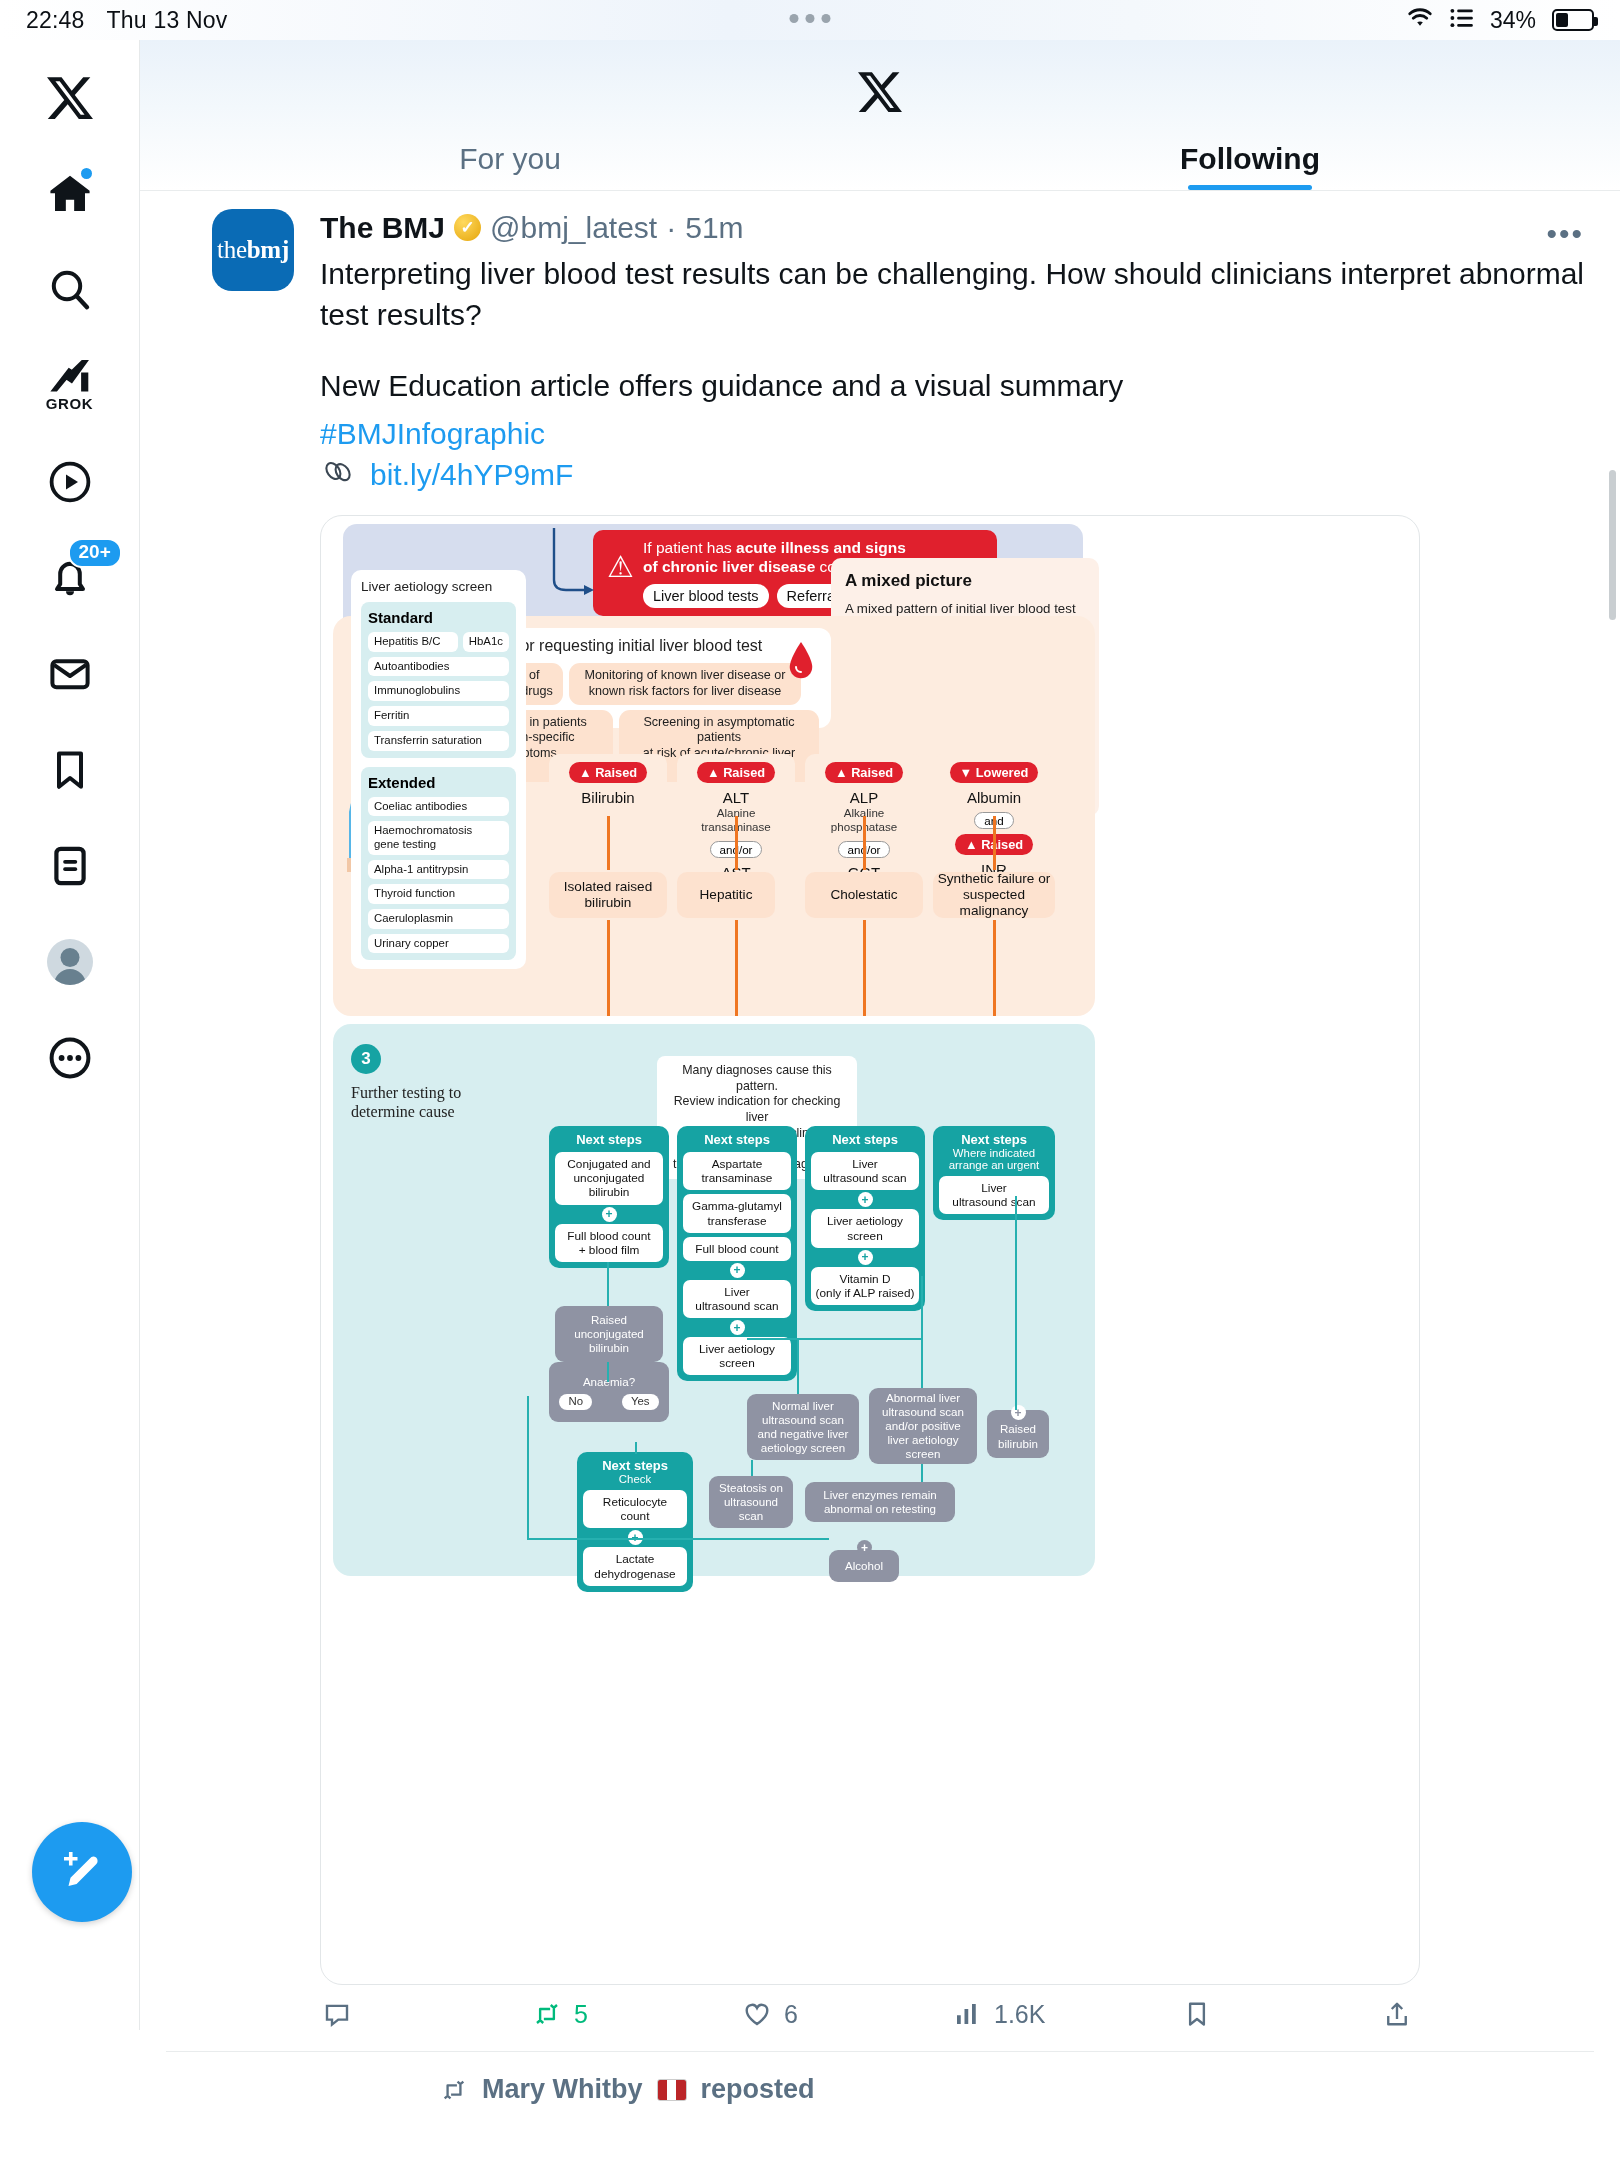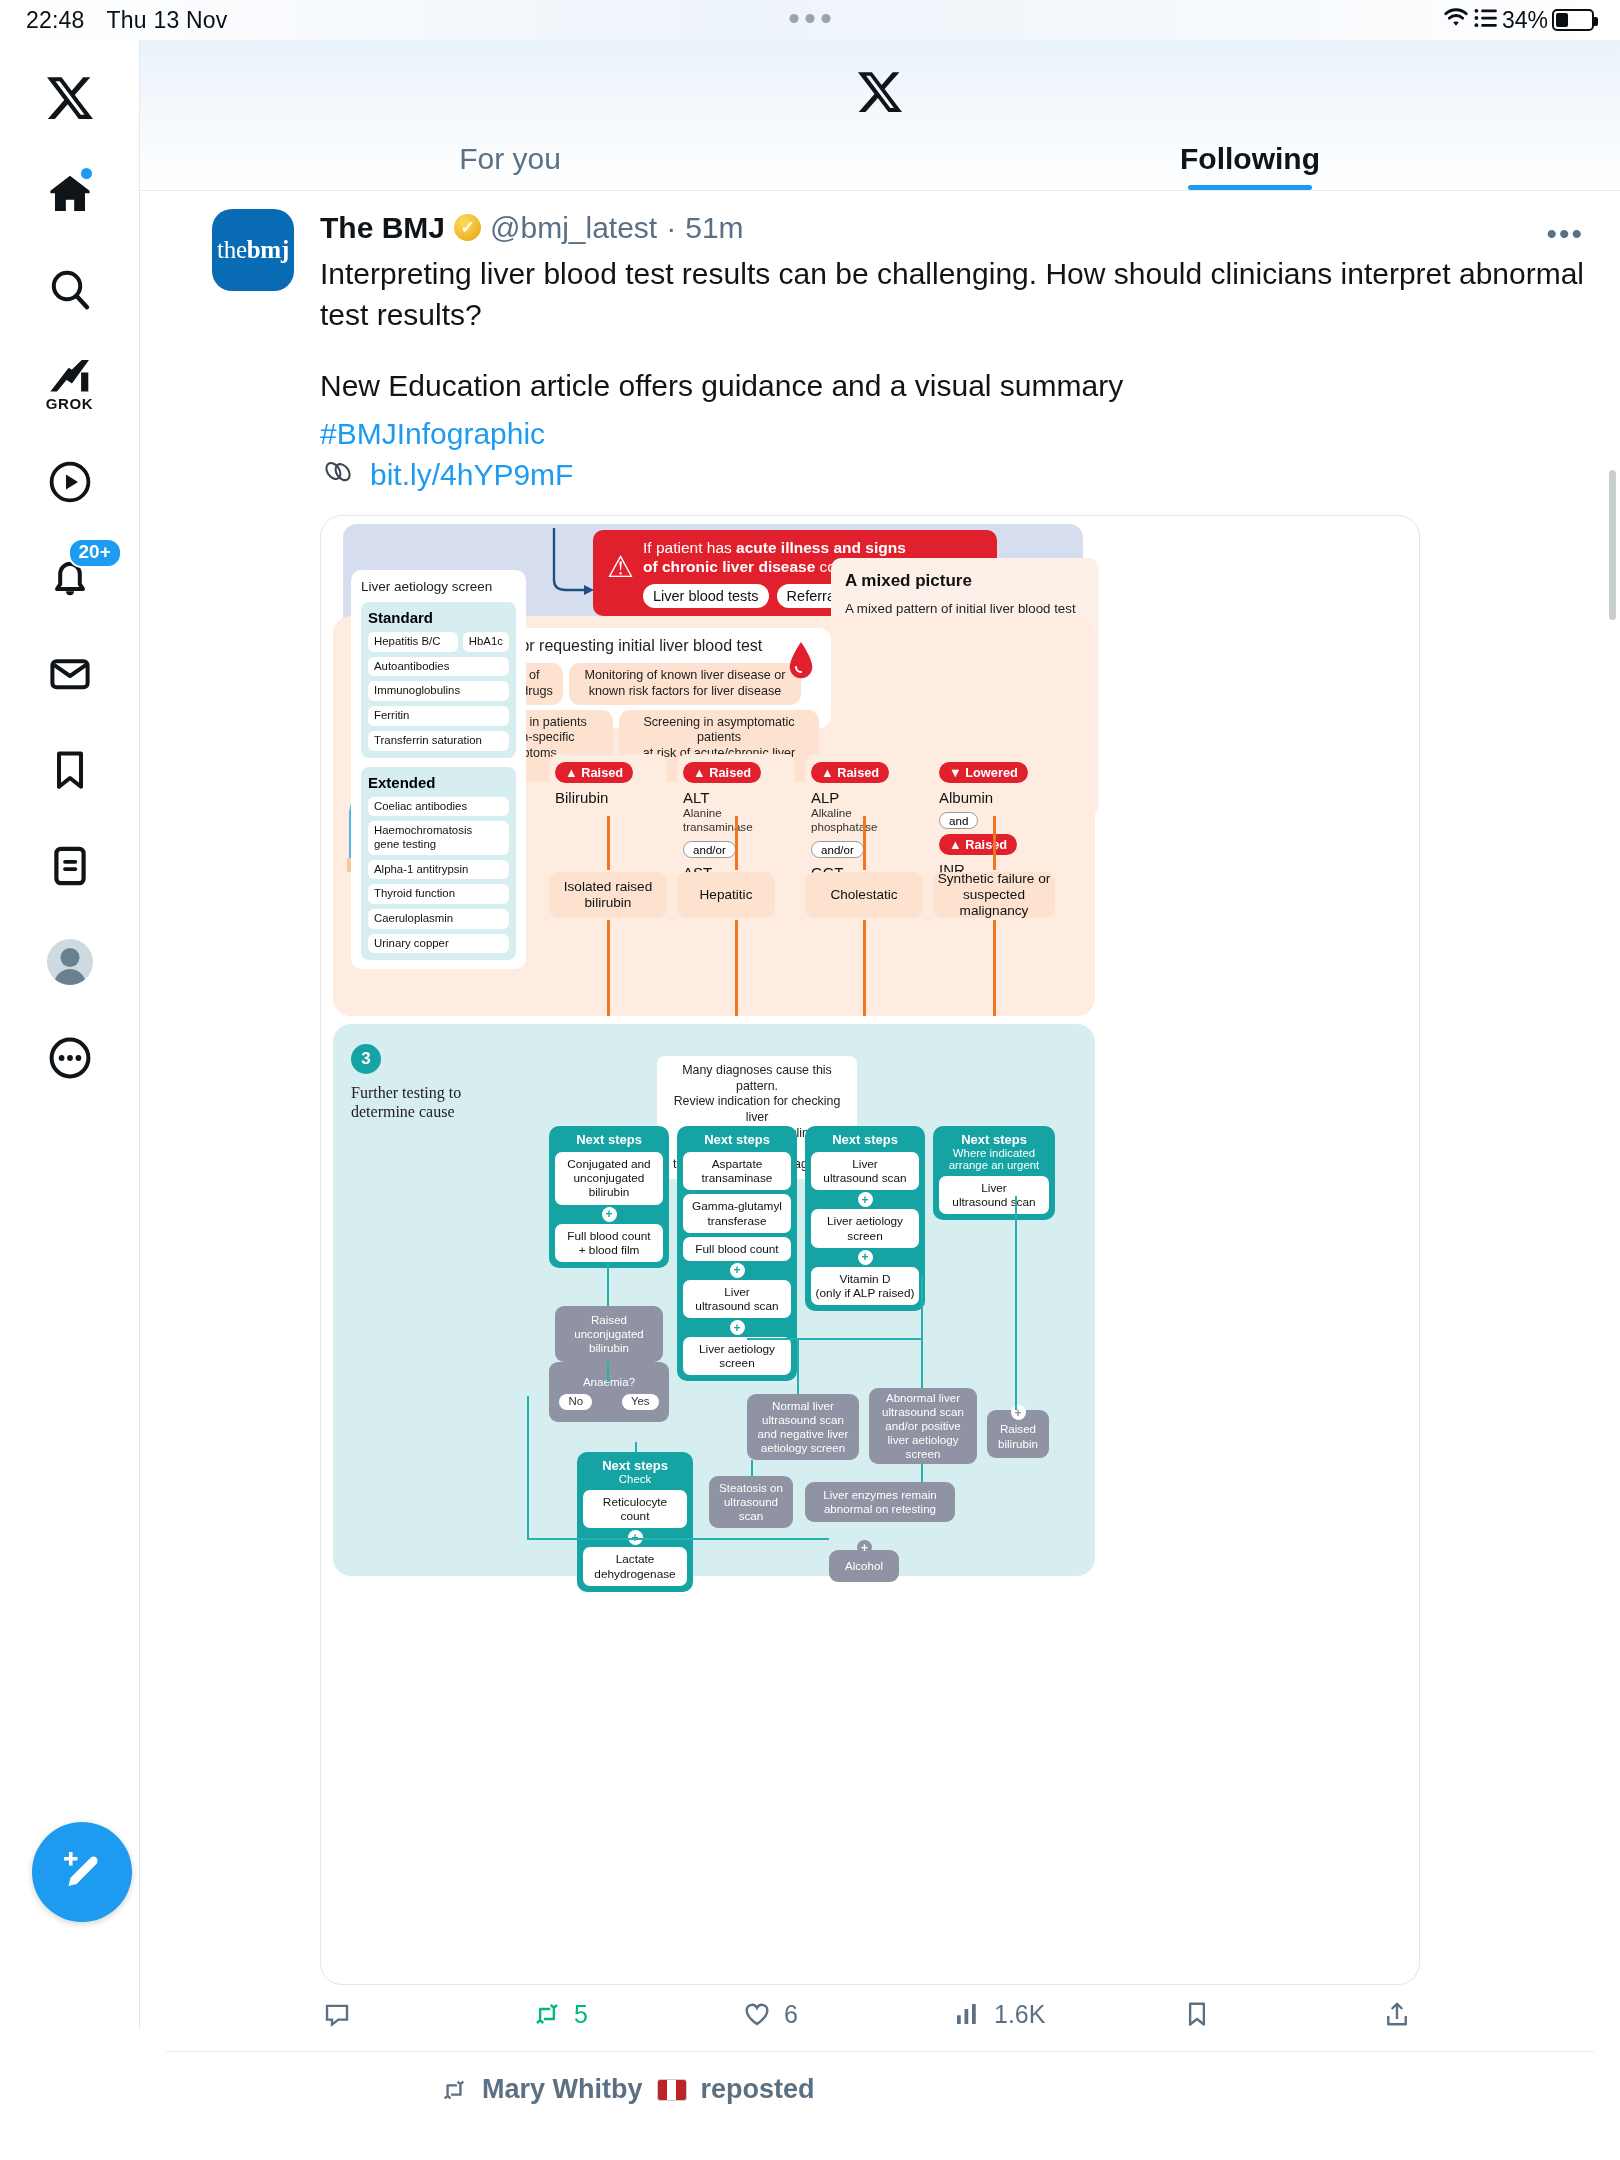--- a/index.html
+++ b/index.html
@@ -12,21 +12,21 @@
   #app { position: relative; width: 1620px; height: 2160px; }
 
   
   .statusbar {
     position: absolute; top: 0; left: 0; width: 1620px; height: 40px;
     background: linear-gradient(90deg,#ffffff 0%,#eef4fb 45%,#f4f8fc 70%,#ffffff 100%);
     display: flex; align-items: center; justify-content: space-between;
     padding: 0 26px; font-size: 23px; color: #0b0f14; font-weight: 500;
   }
   .sb-left { display: flex; align-items: center; gap: 22px; letter-spacing: .2px;}
-  .sb-right { display: flex; align-items: center; gap: 4px; }
+  .sb-right { display: flex; align-items: center; gap: 16px; }
   .sb-dots { position:absolute; left:50%; top:14px; transform:translateX(-50%);
              display:flex; gap:7px; }
   .sb-dots i { width:9px;height:9px;border-radius:50%;background:#9aa4ad; display:block;}
   .battery {
     width: 42px; height: 22px; border: 2.4px solid #0b0f14; border-radius: 5px;
     position: relative; display:flex; align-items:center; padding:2px;
   }
   .battery::after{content:"";position:absolute;right:-6px;top:6px;width:4px;height:9px;
      background:#0b0f14;border-radius:0 2px 2px 0;}
   .battery i{display:block;height:100%;width:34%;background:#0b0f14;border-radius:2px;}
@@ -146,21 +146,21 @@
     display:flex;align-items:center;justify-content:center;font-size:17px;font-weight:700;
   }
   .step-num.teal{background:#16a3a3;}
   .step-cap{font-family:"Liberation Serif", serif; font-size:16px;line-height:1.2;color:#222;margin-top:9px;}
   .white-box{background:#fff;border-radius:12px;}
   .ind-title{font-size:16px;color:#222;}
   .ind-pill{background:#fde2cf;border-radius:11px;padding:5px 9px;font-size:12.6px;line-height:1.25;text-align:center;color:#222;}
   .droplet{position:absolute;right:16px;top:14px;}
 
   .abn-label{font-size:15.5px;color:#222;}
-  .col{position:absolute;background:#fdecdf;border-radius:10px;}
+  .col{position:absolute;background:#fdecdf;border-radius:10px;text-align:center;}
   .tagred{background:#e0202d;color:#fff;border-radius:11px;padding:3px 10px;font-size:12.8px;font-weight:700;display:inline-block;}
   .tagname{font-size:15px;color:#111;margin-top:6px;}
   .tagsub{font-size:11.6px;color:#333;line-height:1.2;}
   .andor{border:1px solid #999;border-radius:11px;padding:1px 9px;font-size:11.6px;display:inline-block;background:#fff;}
   .pat-box{background:#fde2cf;border-radius:10px;font-size:13.6px;text-align:center;color:#111;
            display:flex;align-items:center;justify-content:center;line-height:1.2;padding:4px;}
 
   .teal-panel{position:absolute;left:12px;top:508px;width:762px;height:552px;background:#d7eef0;border-radius:18px;}
   .note-w{position:absolute;background:#fff;border-radius:8px;font-size:12.4px;line-height:1.26;text-align:center;color:#222;padding:7px 8px;}
   .teal-box{position:absolute;background:#16a3a3;border-radius:10px;padding:6px;}

